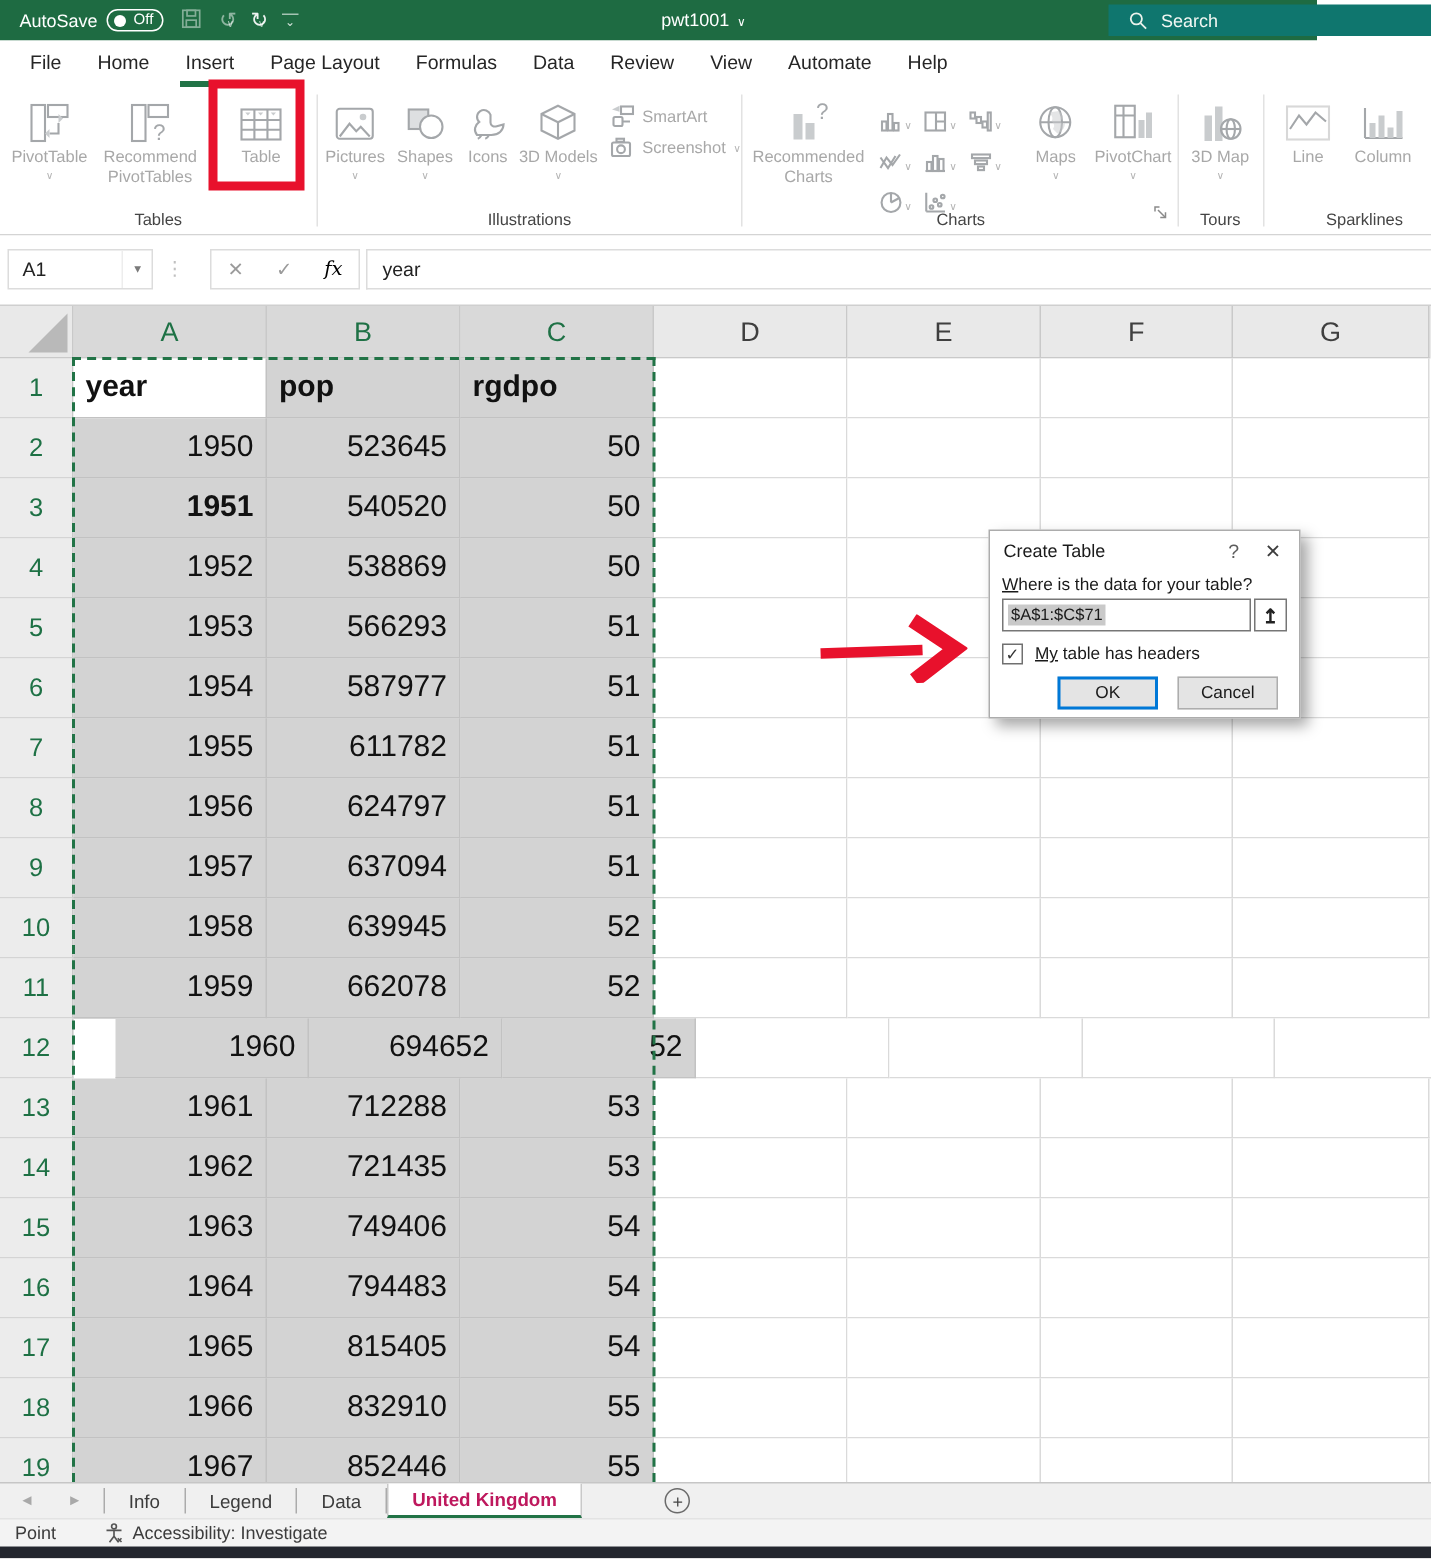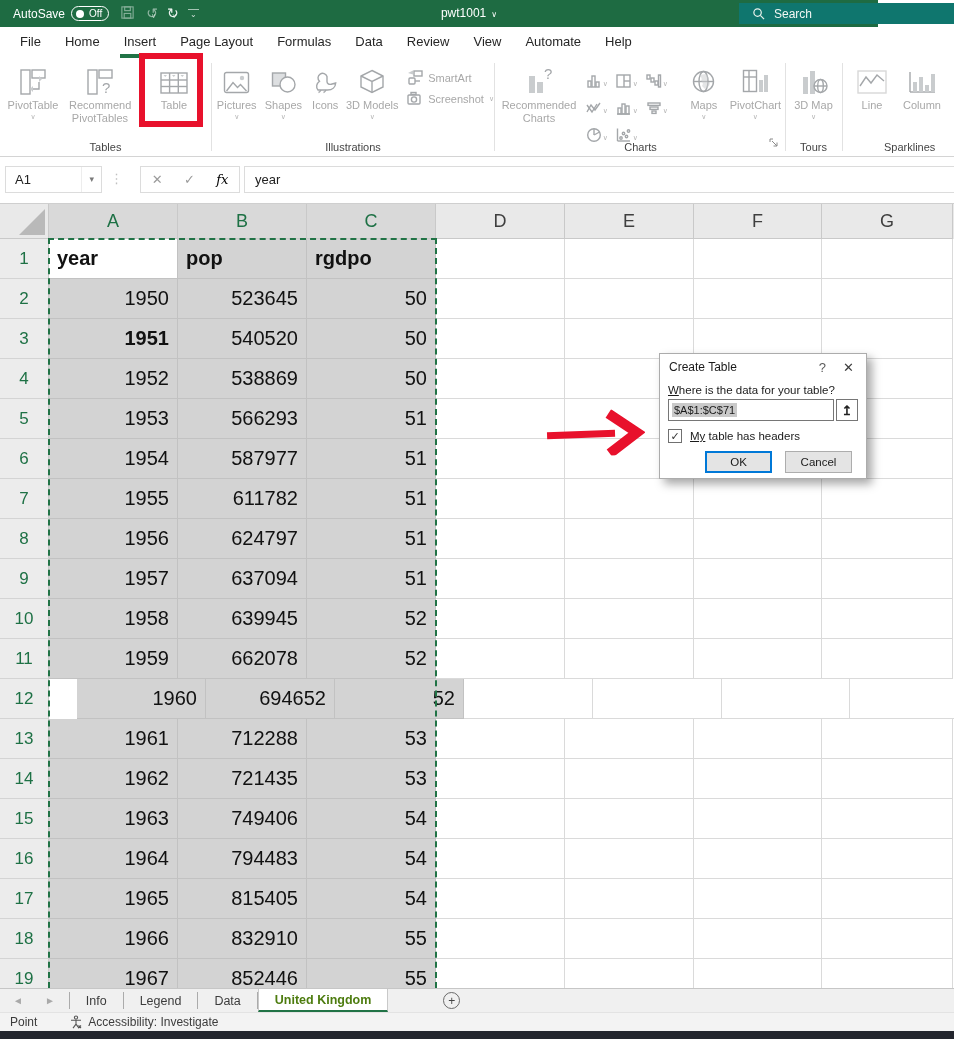--- a/index.html
+++ b/index.html
@@ -90,21 +90,21 @@
   .dbtn.primary { border:2px solid #0078D7; }
 
   
   .red-arrow { position:absolute; left:545px; top:410px; z-index:70; transform:rotate(-2deg); }
 
   
   .tabbar { position:absolute; left:0; top:988px; width:954px; height:24px; background:#F0F0F0; border-top:1px solid #C6C6C6; display:flex; align-items:stretch; }
   .navarrows { display:flex; align-items:center; gap:22px; padding:0 14px 0 13px; color:#A9A9A9; font-size:10px; }
   .stab { position:relative; display:flex; align-items:center; padding:0 16px; font-size:12.5px; color:#3c3c3c; border-right:1px solid #ABABAB; margin:3px 0; border-right-width:1px; }
   .stab:first-of-type { border-left:1px solid #ABABAB; }
-  .stab.active { background:#fff; color:#4d7c0f; font-weight:bold; margin:0; border-left:1px solid #C9C9C9; border-right:1px solid #C9C9C9; border-bottom:2px solid #217346;text-align:right; }
+  .stab.active { background:#fff; color:#be185d; font-weight:bold; margin:0; border-left:1px solid #C9C9C9; border-right:1px solid #C9C9C9; border-bottom:2px solid #217346;text-align:right; }
   .addsheet { display:flex; align-items:center; margin-left:55px; }
   .addsheet .circ { width:17px; height:17px; border:1px solid #6a6a6a; border-radius:50%; display:flex; align-items:center; justify-content:center; font-size:12px; color:#444; }
 
   
   .statusbar { position:absolute; left:0; top:1012px; width:954px; height:19px; background:#F3F3F3; border-top:1px solid #E3E3E3; display:flex; align-items:center; font-size:12px; color:#3c3c3c; gap:10px; padding-left:10px; }
   .statusbar .acc { display:flex; align-items:center; gap:5px; margin-left:22px; }
   .bottomstrip { position:absolute; left:0; top:1031px; width:954px; height:8px; background:#23262E; }
 
   svg.gray { stroke:#A4A7AA; fill:none; stroke-width:1.4; }
   svg.gray .fill { fill:#C9CCCE; stroke:none; }

